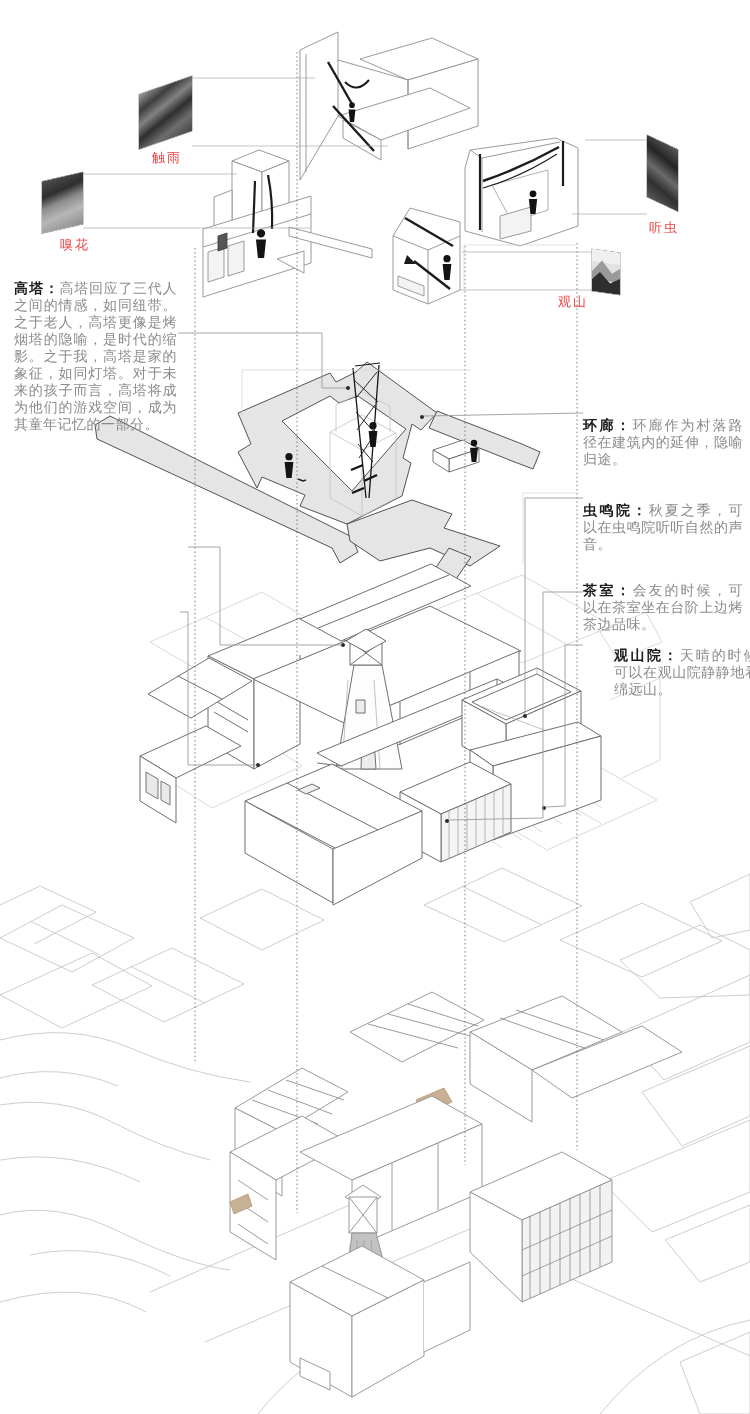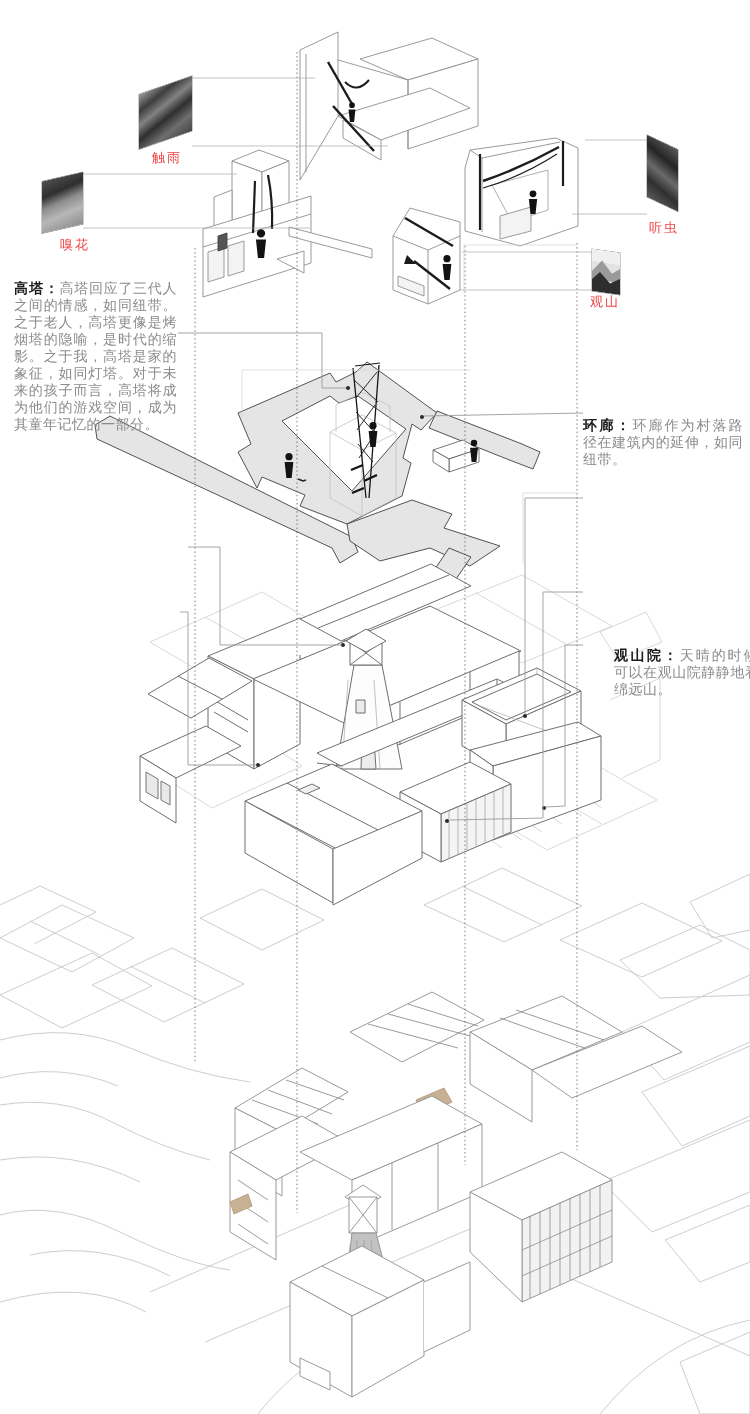--- a/index.html
+++ b/index.html
@@ -311,26 +311,32 @@
   <div class="photo-label" style="left:643px;top:219px;width:42px;">听虫</div>
 
   <div class="photo" style="left:592px;top:249px;width:28px;height:42px;transform:skewY(8deg);transform-origin:left center;overflow:hidden;">
     <svg width="28" height="42" viewBox="0 0 28 42">
       <rect x="0" y="0" width="28" height="42" fill="#e2e2e2"></rect>
       <rect x="0" y="0" width="28" height="12" fill="#f0f0f0"></rect>
       <polygon points="0,22 10,10 20,22 28,16 28,30 0,30" fill="#9a9a9a"></polygon>
       <polygon points="0,30 8,22 18,32 28,26 28,42 0,42" fill="#2e2e2e"></polygon>
     </svg>
   </div>
-  <div class="photo-label" style="left:584px;top:293px;width:42px;">观山</div>
+  <div class="photo-label" style="left:552px;top:293px;width:42px;">观山</div>
 
   <p class="note" style="left:14px;top:266px;width:163px;">
     <b>高塔：</b><span>高塔回应了三代人之间的情感，如同纽带。之于老人，高塔更像是烤烟塔的隐喻，是时代的缩影。之于我，高塔是家的象征，如同灯塔。对于未来的孩子而言，高塔将成为他们的游戏空间，成为其童年记忆的一部分。</span>
   </p>
 
   <p class="note" style="left:583px;top:403px;width:160px;">
-    <b>环廊：</b><span>环廊作为村落路径在建筑内的延伸，如同纽带。</span>
+    <b>环廊：</b><span>环廊作为村落路径在建筑内的延伸，隐喻归途。</span>
+  </p>
+  <p class="note" style="left:583px;top:488px;width:160px;">
+    <b>虫鸣院：</b><span>秋夏之季，可以在虫鸣院听听自然的声音。</span>
+  </p>
+  <p class="note" style="left:583px;top:568px;width:160px;">
+    <b>茶室：</b><span>会友的时候，可以在茶室坐在台阶上边烤茶边品味。</span>
   </p>
   <p class="note" style="left:614px;top:633px;width:160px;font-family:Liberation Serif, serif;">
     <b>观山院：</b><span>天晴的时候，可以在观山院静静地看延绵远山。</span>
   </p>
 
 </div>
 
 </body></html>

